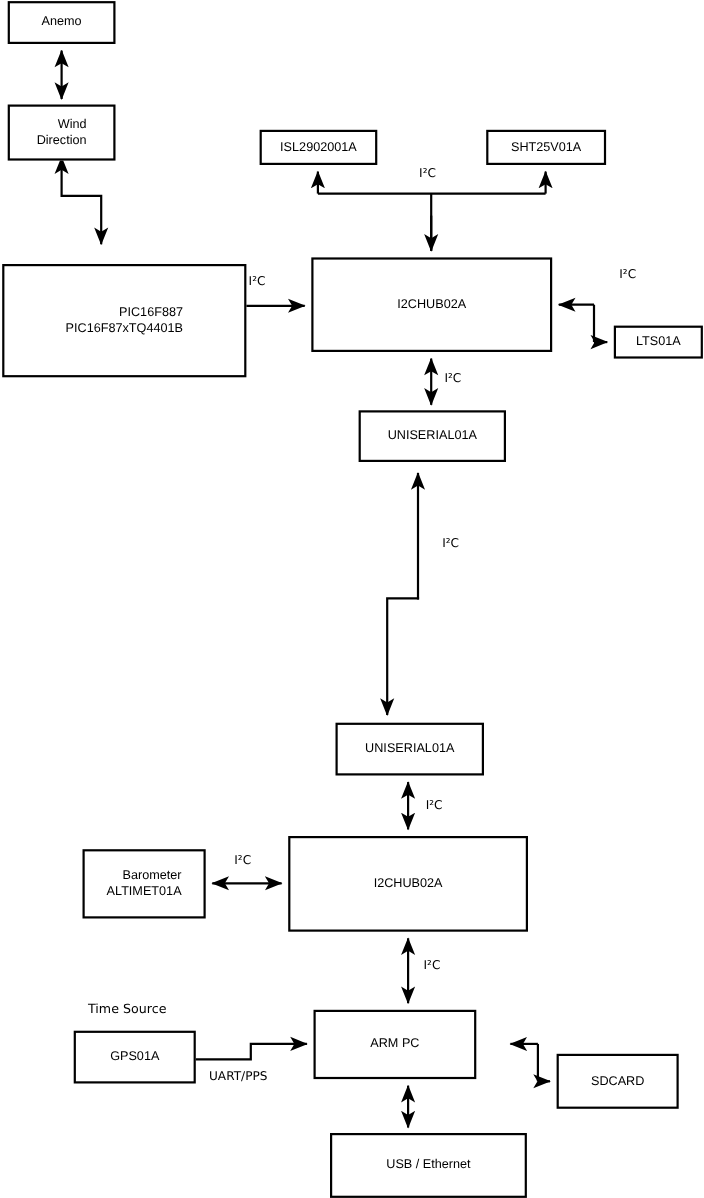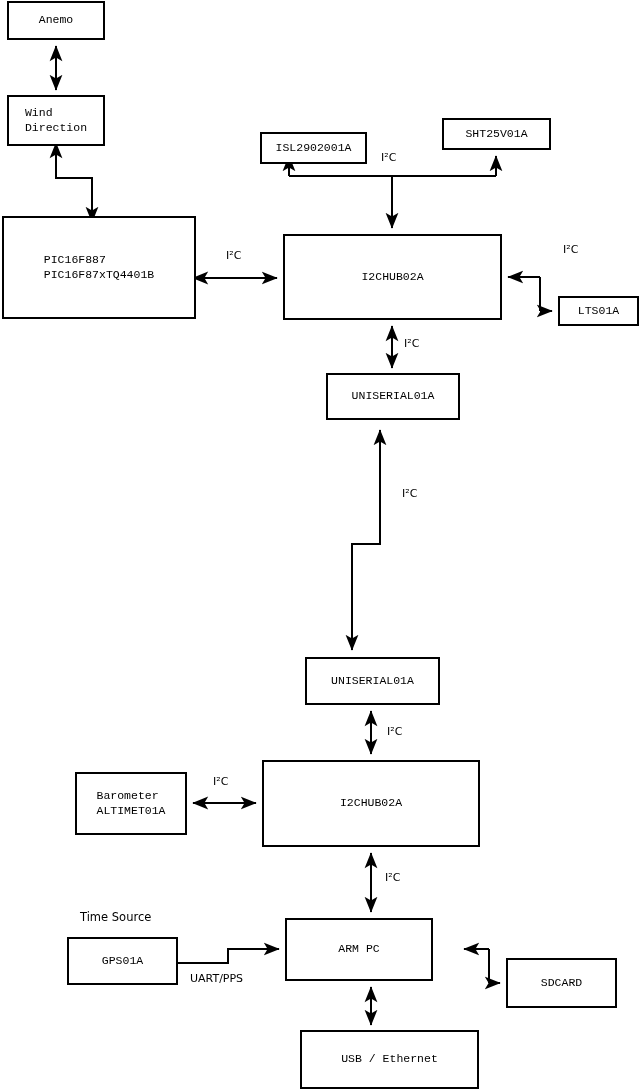--- a/index.html
+++ b/index.html
@@ -28,25 +28,25 @@
     pointer-events: none;
   }
   .node {
     position: absolute;
     box-sizing: border-box;
     border: 2px solid #000000;
     background: #ffffff;
     display: flex;
     align-items: center;
     justify-content: center;
-    text-align: left;
+    text-align: right;
     color: #000000;
     font-size: 11.5px;
     line-height: 1.22;
-    font-family: Liberation Mono, monospace;
+    font-family: Liberation Sans, sans-serif;
   }
   .node .node-label {
     display: block;
     white-space: pre-line;
     padding: 0 3px;
   }
   .edge-label {
     position: absolute;
     color: #000000;
     font-size: 11px;
@@ -119,26 +119,26 @@
 
   <div class="node" style="left:7px; top:1px; width:98px; height:39px;">
     <span class="node-label">Anemo</span>
   </div>
 
   <div class="node" style="left:7px; top:95px; width:98px; height:51px;">
     <span class="node-label">Wind
 Direction</span>
   </div>
 
-  <div class="node" style="left:2px; top:216px; width:194px; height:103px;">
+  <div class="node" style="left:2px; top:240px; width:222px; height:103px;">
     <span class="node-label">PIC16F887
 PIC16F87xTQ4401B</span>
   </div>
 
-  <div class="node" style="left:236px; top:132px; width:107px; height:32px;margin-left:24px;">
+  <div class="node" style="left:236px; top:118px; width:107px; height:32px;">
     <span class="node-label">ISL2902001A</span>
   </div>
 
   <div class="node" style="left:442px; top:118px; width:109px; height:32px;">
     <span class="node-label">SHT25V01A</span>
   </div>
 
   <div class="node" style="left:283px; top:234px; width:219px; height:86px;">
     <span class="node-label">I2CHUB02A</span>
   </div>

